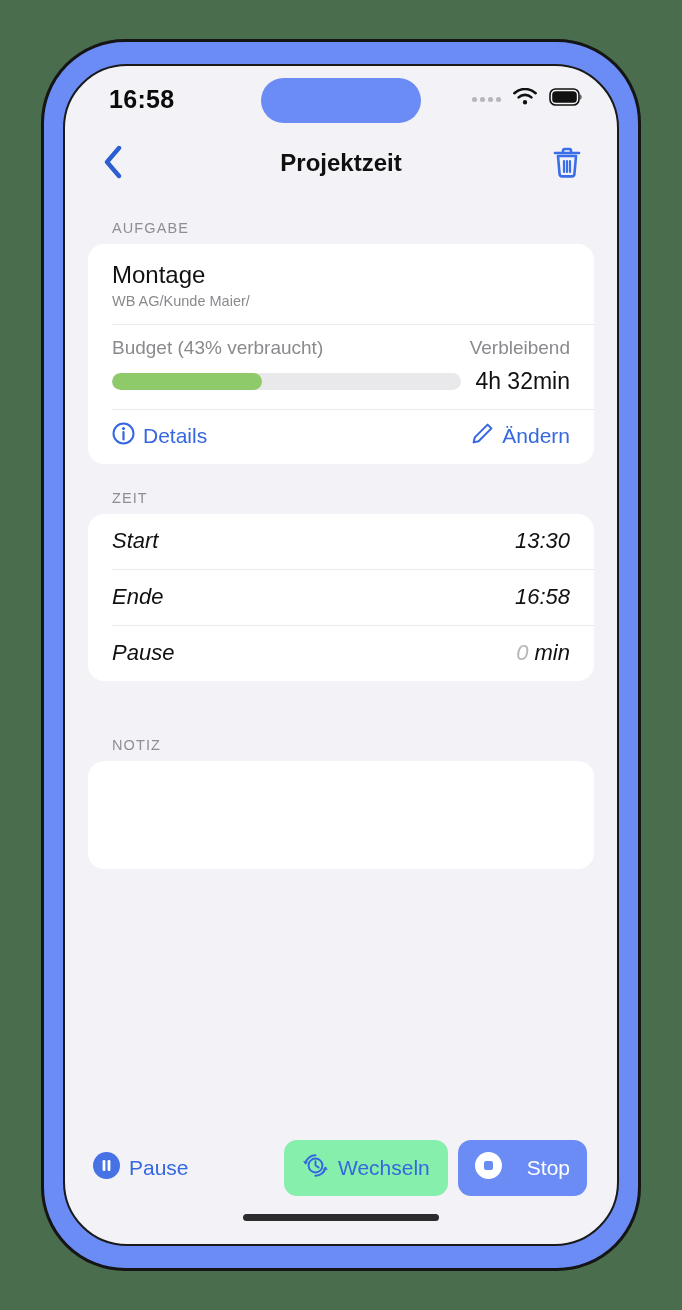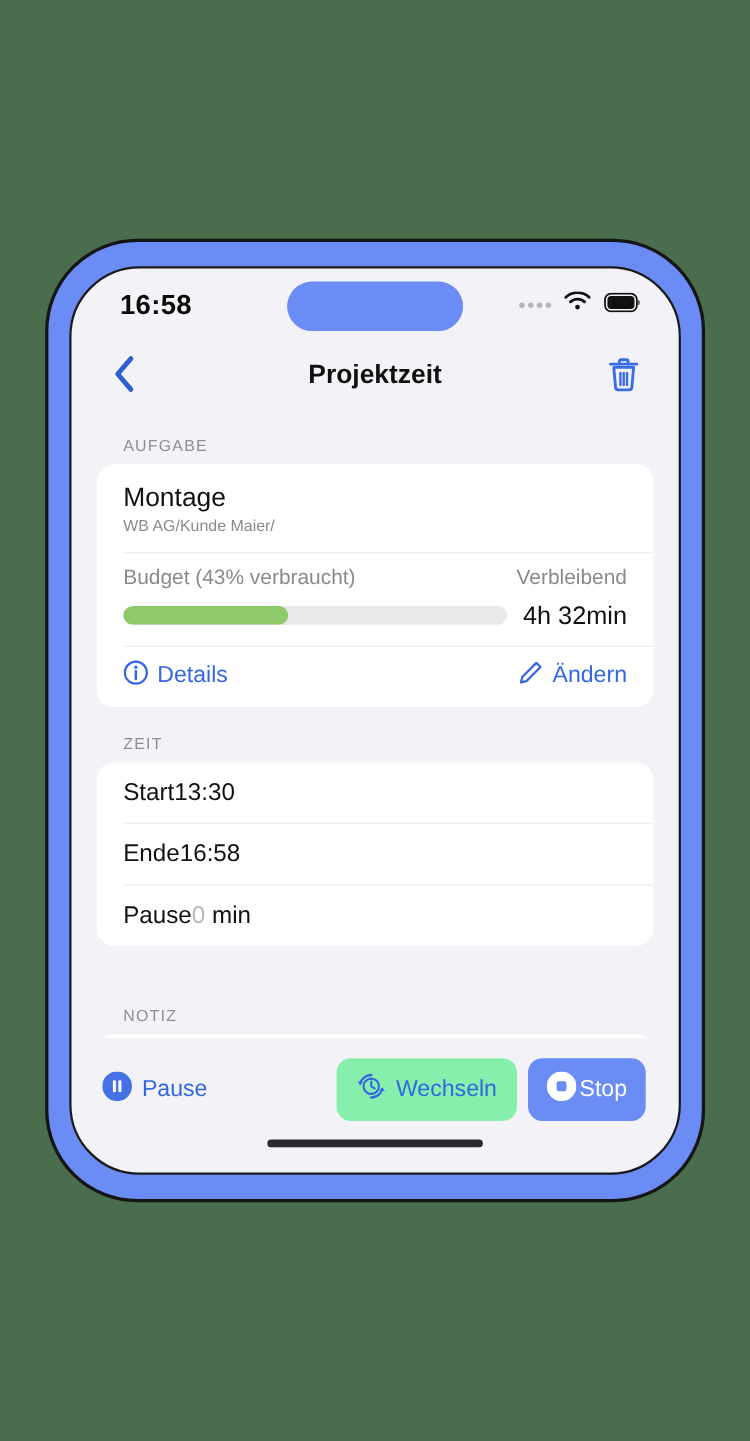--- a/index.html
+++ b/index.html
@@ -15,21 +15,21 @@
     font-family: "Liberation Sans", sans-serif;
     display: flex;
     align-items: center;
     justify-content: center;
   }
 
   
   .phone-frame {
     position: relative;
     width: 600px;
-    height: 876px;
+    height: 1232px;
     background: #6b8cf5;
     border-radius: 84px;
     border: 3px solid #151515;
     padding: 22px 19px;
   }
 
   .phone-screen {
     position: relative;
     width: 100%;
     height: 100%;
@@ -197,24 +197,25 @@
     font-size: 21px;
     cursor: pointer;
     background: none; border: none;
     font-family: inherit;
   }
 
   
   .list-row {
     display: flex;
     align-items: center;
-    justify-content: flex-start;
+    justify-content: space-between;
     padding: 0 24px;
     height: 55px;
     cursor: pointer;
+    font-style: italic;
   }
   .list-label { font-size: 22px; color: #111; }
   .list-value { font-size: 22px; color: #111; font-weight: 400; }
   .list-value .muted { color: #b6b6bb; }
 
   
   .toggle-row {
     display: flex;
     align-items: center;
     justify-content: space-between;
@@ -283,21 +284,21 @@
     border: none;
     border-radius: 13px;
     padding: 12px 18px;
     cursor: pointer;
     font-family: inherit;
     margin-left: auto;
   }
   .btn-stop {
     display: flex;
     align-items: center;
-    gap: 3px;
+    gap: 25px;
     background: #6b8cf5;
     color: #ffffff;
     font-size: 21px;
     border: none;
     border-radius: 13px;
     padding: 12px 17px;
     cursor: pointer;
     font-family: inherit;
   }
 

